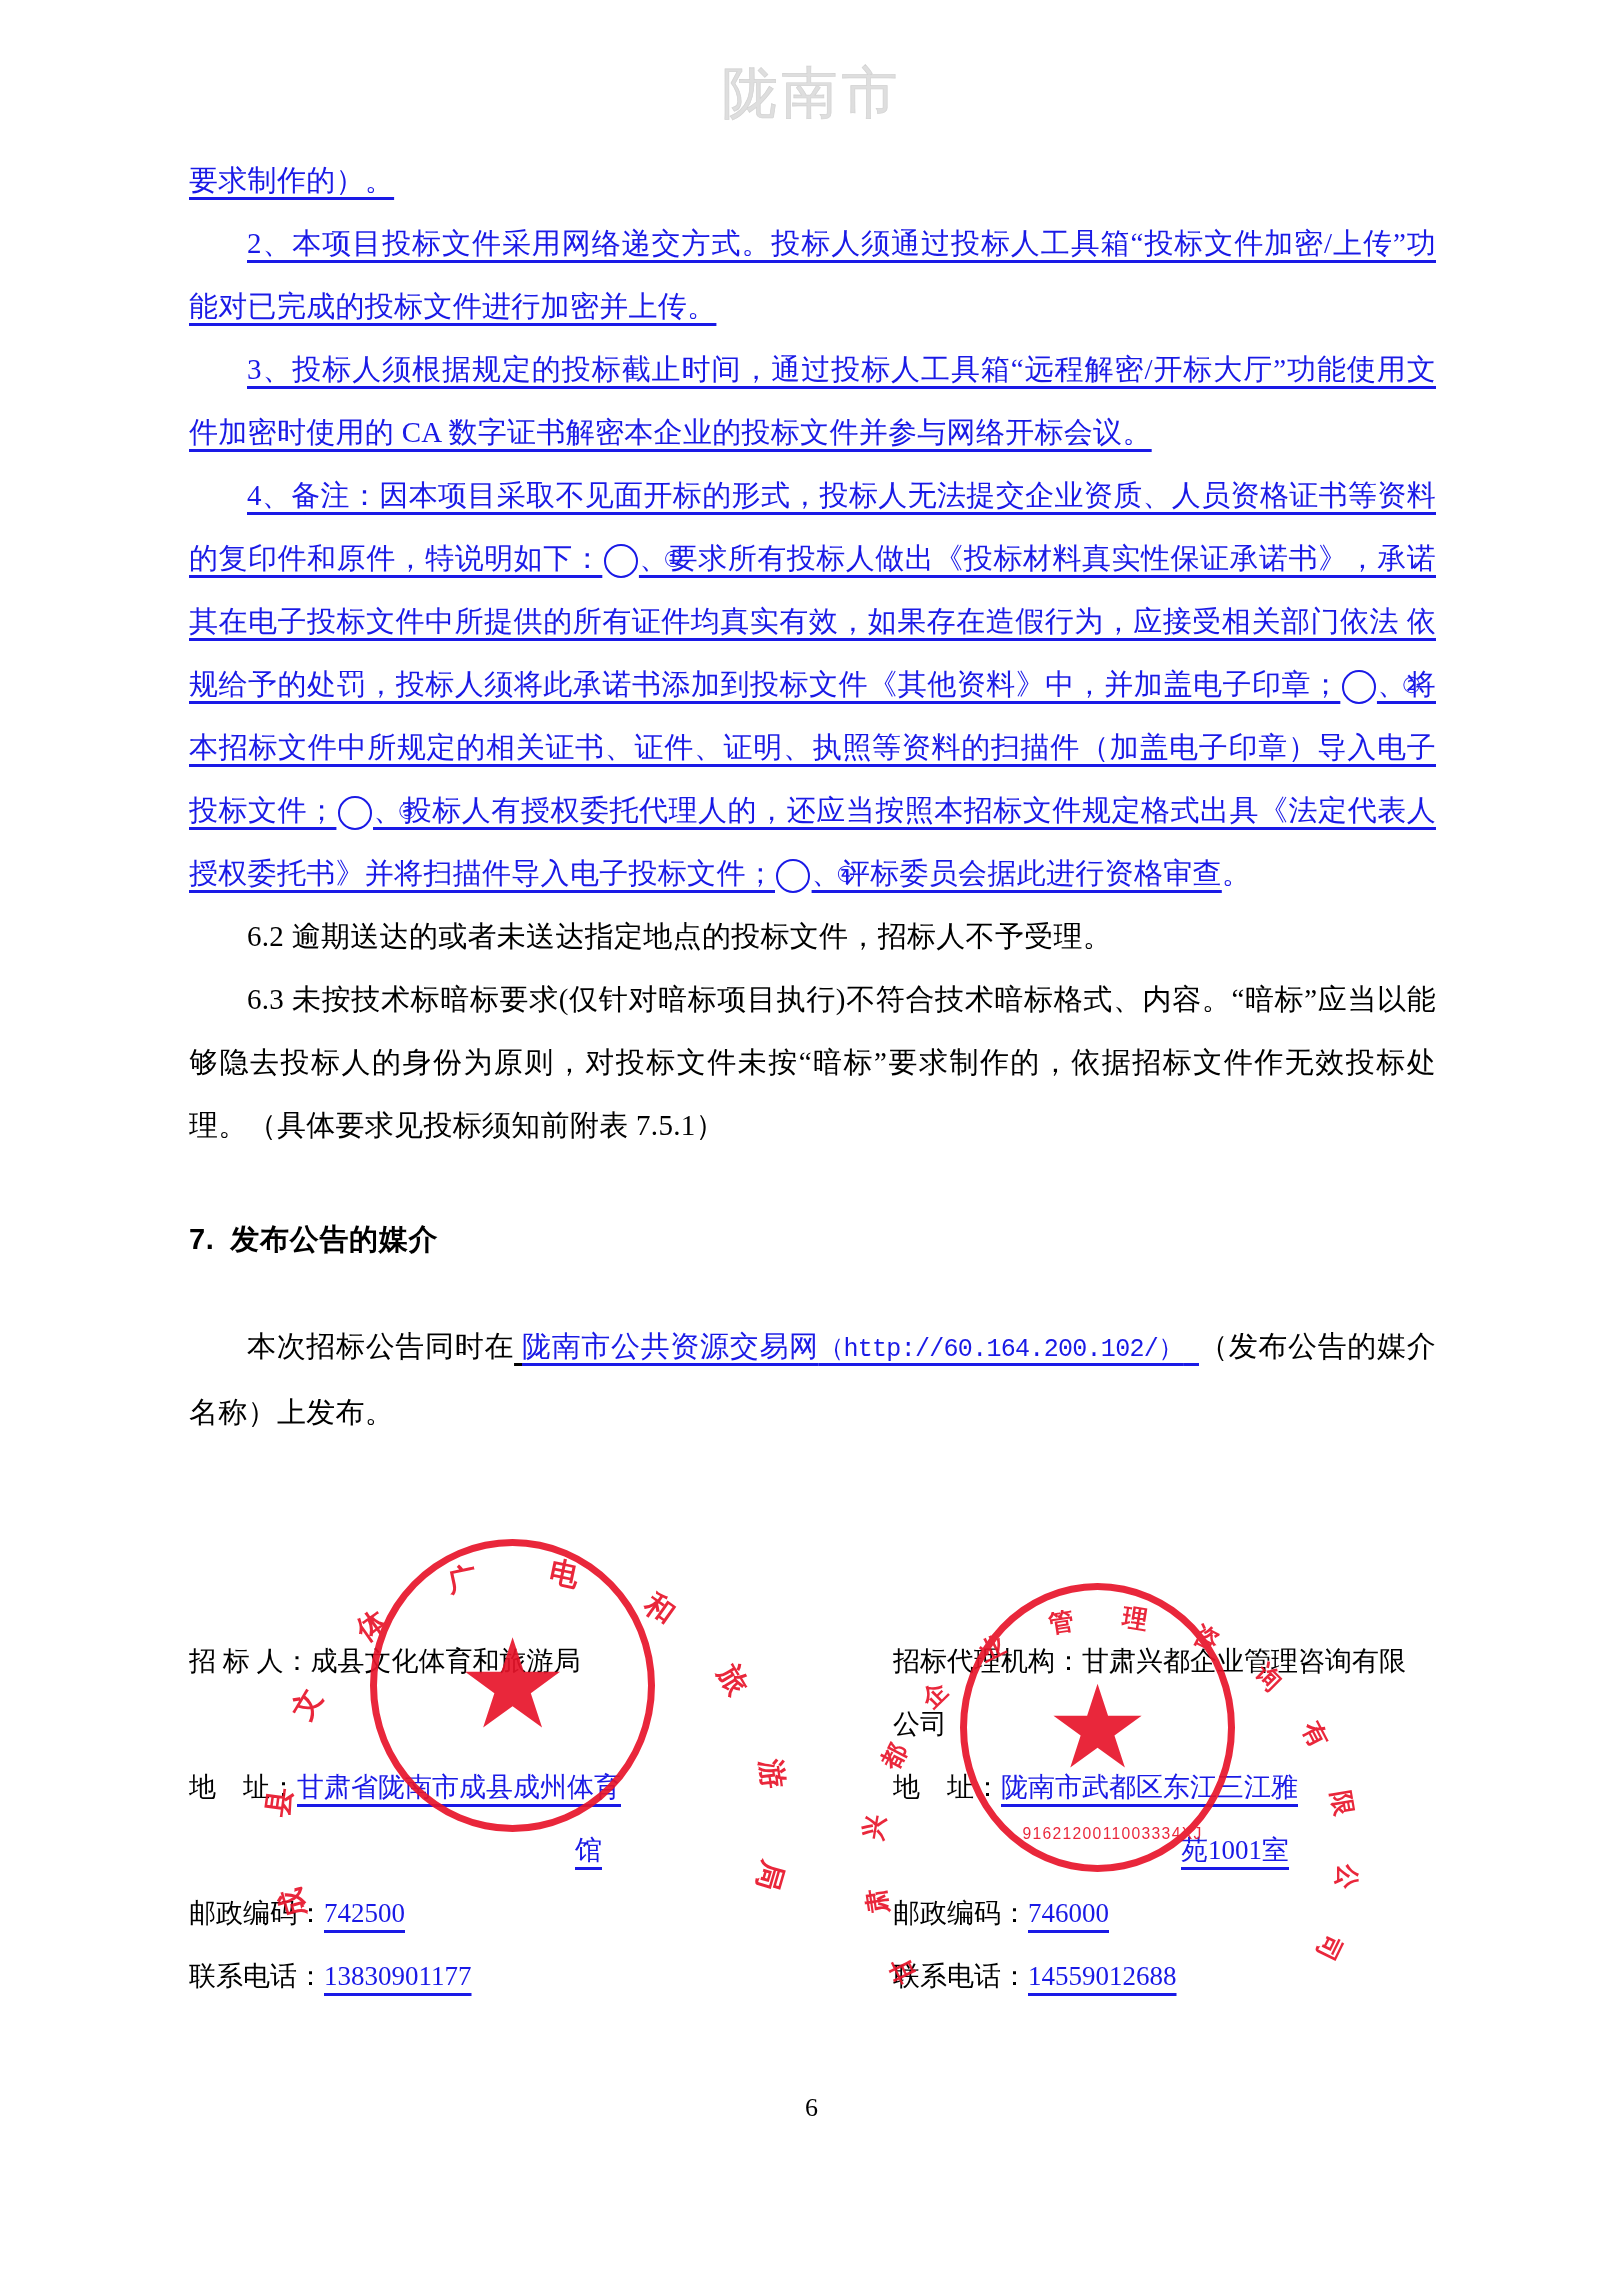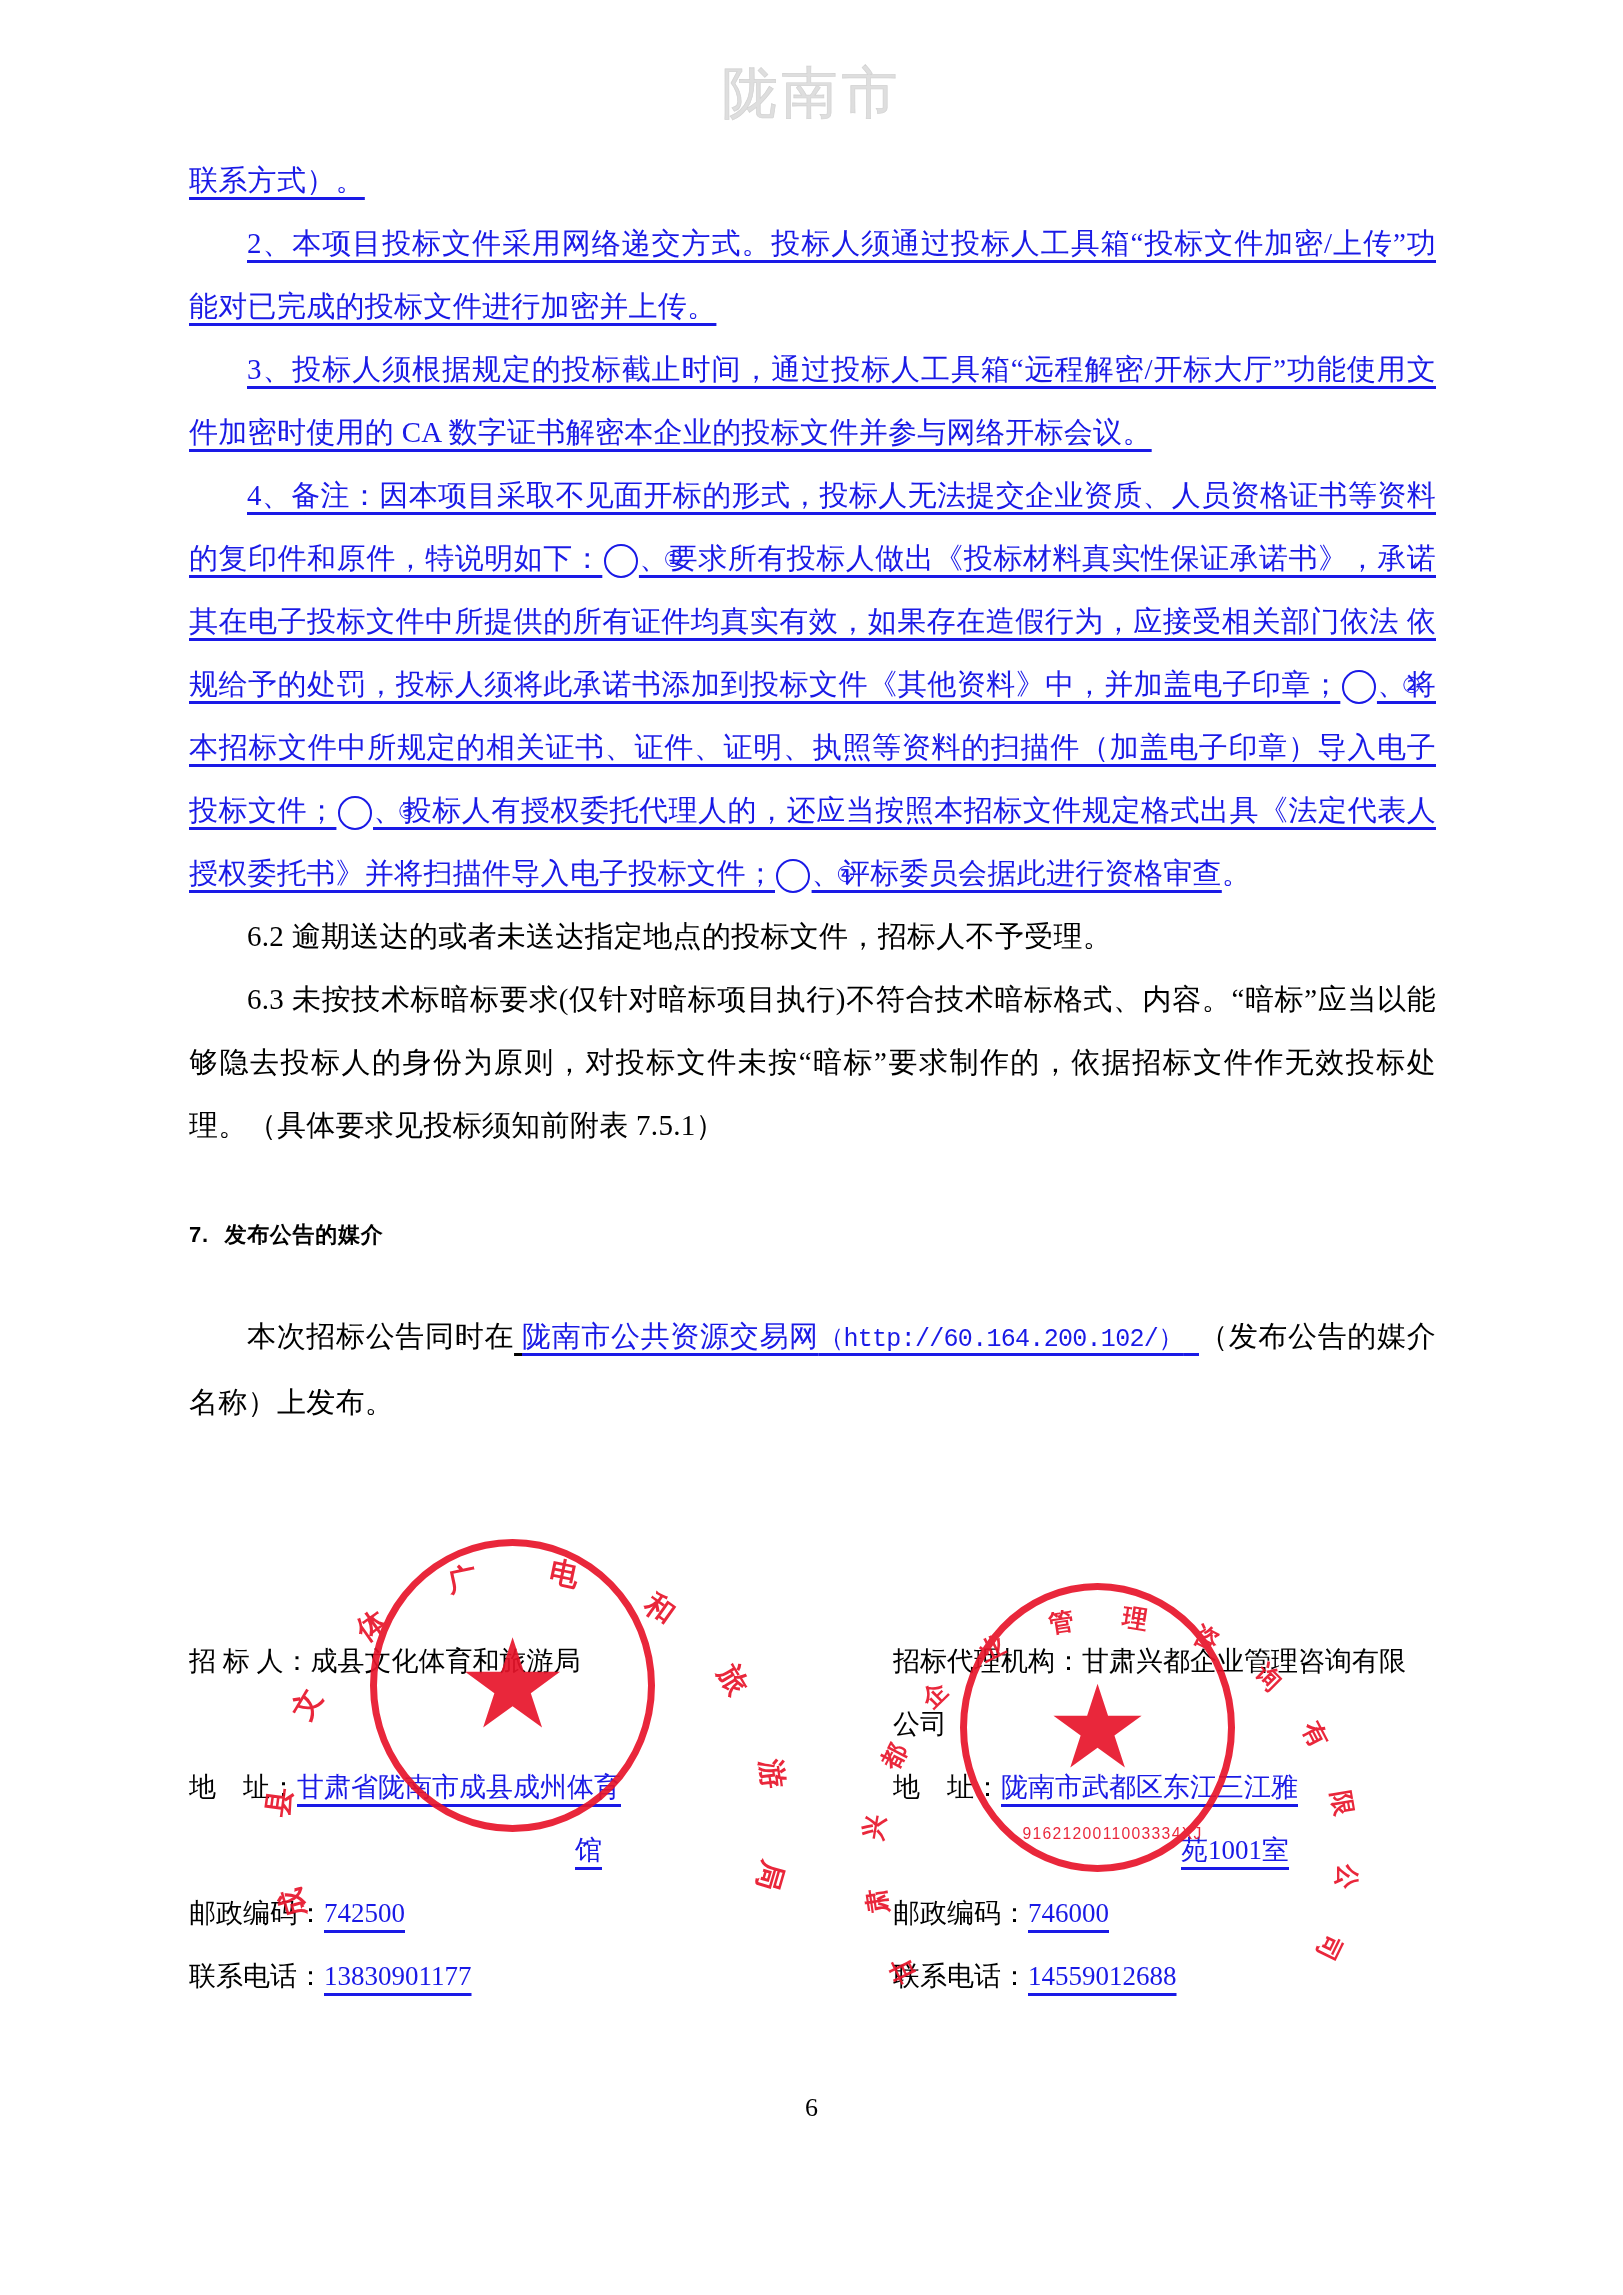--- a/index.html
+++ b/index.html
@@ -77,21 +77,21 @@
     line-height: 27.5px;
     text-align: center;
     font-size: 22px;
     color: #1a1ae6;
     vertical-align: 1.3px;
     text-decoration: none;
     margin: 0 1.3px;
   }
 
   h2.heading {
-    font-size: 22px;
+    font-size: 29px;
     font-weight: bold;
     color: #000;
     margin: 0;
     letter-spacing: 0.7px;
     font-family: "Liberation Sans", "DejaVu Sans", sans-serif;
   }
   h2.heading .num { margin-right: 15.7px; }
 
   .mono-url {
     font-family: "Liberation Mono", "DejaVu Sans Mono", monospace;
@@ -191,21 +191,21 @@
 <body>
 
 <div class="page">
 
   <div class="watermark">陇南市</div>
 
   <div class="col">
 
     <div style="height:149px"></div>
 
-    <p class="para"><span class="blue">联系方式）。</span></p>
+    <p class="para"><span class="blue">要求制作的）。</span></p>
 
     <p class="para ind"><span class="blue">2、本项目投标文件采用网络递交方式。投标人须通过投标人工具箱“投标文件加密/上传”功能对已完成的投标文件进行加密并上传。</span></p>
 
     <p class="para ind"><span class="blue">3、投标人须根据规定的投标截止时间，通过投标人工具箱“远程解密/开标大厅”功能使用文件加密时使用的 CA 数字证书解密本企业的投标文件并参与网络开标会议。</span></p>
 
     <p class="para ind"><span class="blue">4、备注：因本项目采取不见面开标的形式，投标人无法提交企业资质、人员资格证书等资料的复印件和原件，特说明如下：</span><span class="circ">①</span><span class="blue">、要求所有投标人做出《投标材料真实性保证承诺书》，承诺其在电子投标文件中所提供的所有证件均真实有效，如果存在造假行为，应接受相关部门依法 依规给予的处罚，投标人须将此承诺书添加到投标文件《其他资料》中，并加盖电子印章；</span><span class="circ">②</span><span class="blue">、将本招标文件中所规定的相关证书、证件、证明、执照等资料的扫描件（加盖电子印章）导入电子投标文件；</span><span class="circ">③</span><span class="blue">、投标人有授权委托代理人的，还应当按照本招标文件规定格式出具《法定代表人授权委托书》并将扫描件导入电子投标文件；</span><span class="circ">④</span><span class="blue">、评标委员会据此进行资格审查</span><span class="blue-plain">。</span></p>
 
     <p class="para ind">6.2 逾期送达的或者未送达指定地点的投标文件，招标人不予受理。</p>
 
     <p class="para ind">6.3 未按技术标暗标要求(仅针对暗标项目执行)不符合技术暗标格式、内容。“暗标”应当以能够隐去投标人的身份为原则，对投标文件未按“暗标”要求制作的，依据招标文件作无效投标处理。（具体要求见投标须知前附表 7.5.1）</p>

